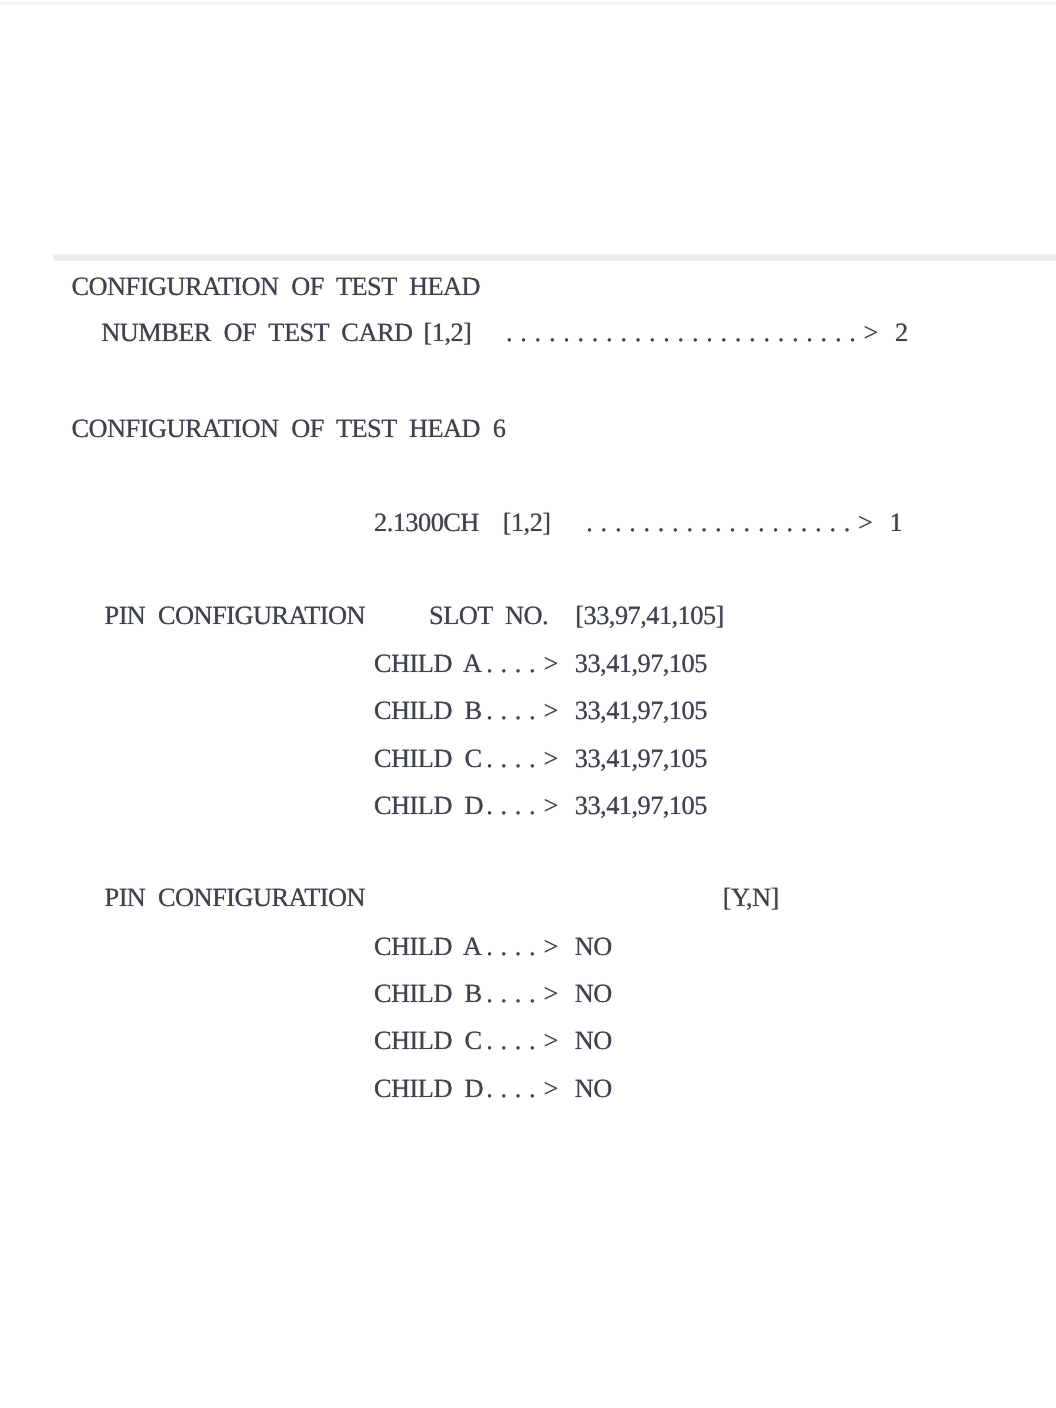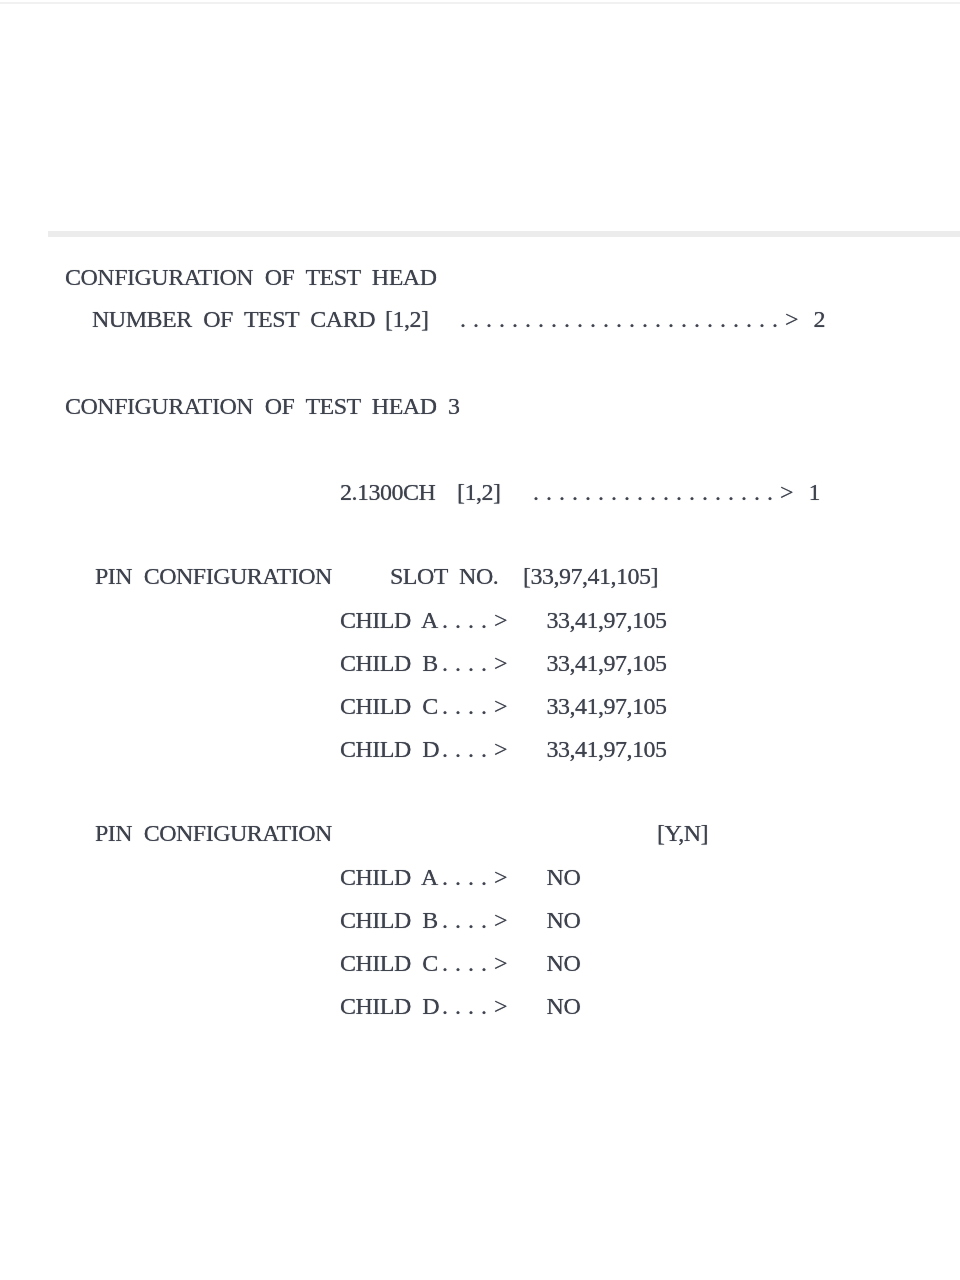--- a/index.html
+++ b/index.html
@@ -5,45 +5,45 @@
   html,body{margin:0;padding:0;}
   body{width:960px;height:1280px;background:#ffffff;overflow:hidden;}
   .page{position:relative;width:960px;height:1280px;background:#ffffff;
         font-family:"Liberation Serif", serif;color:#3d424d;}
   .top-line{position:absolute;top:2px;left:0;width:960px;height:2px;background:#f1f1f1;}
   .scan-bar{position:absolute;top:231px;left:48px;width:912px;height:6px;background:#ececec;}
   .content{position:absolute;top:0;left:0;width:960px;height:1280px;
            font-size:24px;letter-spacing:-0.5px;word-spacing:6px;
            filter:blur(0.4px);text-shadow:0 0 0.7px rgba(61,66,77,0.85);}
   .line{position:absolute;left:0;width:960px;height:30px;line-height:30px;white-space:pre;}
-  .abs{position:absolute;top:16px;text-align:right;}
+  .abs{position:absolute;top:0;text-align:right;}
   .dots{letter-spacing:7px;word-spacing:0;}
   .val{margin-left:8px;}
-  .valw{margin-left:32px;}
+  .valw{margin-left:8px;}
 </style>
 </head>
 <body>
 
 <div class="page">
   <div class="top-line"></div>
   <div class="scan-bar"></div>
 
   <div class="content">
 
     <div class="line" style="top:246px">
       <span class="abs" style="left:65px">CONFIGURATION OF TEST HEAD</span>
     </div>
     <div class="line" style="top:288px">
       <span class="abs" style="left:92px">NUMBER OF TEST CARD</span>
       <span class="abs" style="left:385px">[1,2]</span>
       <span class="abs" style="left:460px"><span class="dots">.........................&gt;</span><span class="val">2</span></span>
     </div>
 
     <div class="line" style="top:375px">
-      <span class="abs" style="left:65px">CONFIGURATION OF TEST HEAD 3</span>
+      <span class="abs" style="left:65px">CONFIGURATION OF TEST HEAD 6</span>
     </div>
     <div class="line" style="top:461px">
       <span class="abs" style="left:340px">2.1300CH</span>
       <span class="abs" style="left:457px">[1,2]</span>
       <span class="abs" style="left:533px"><span class="dots">...................&gt;</span><span class="val">1</span></span>
     </div>
 
     <div class="line" style="top:545px">
       <span class="abs" style="left:95px">PIN CONFIGURATION</span>
       <span class="abs" style="left:390px">SLOT NO.</span>

